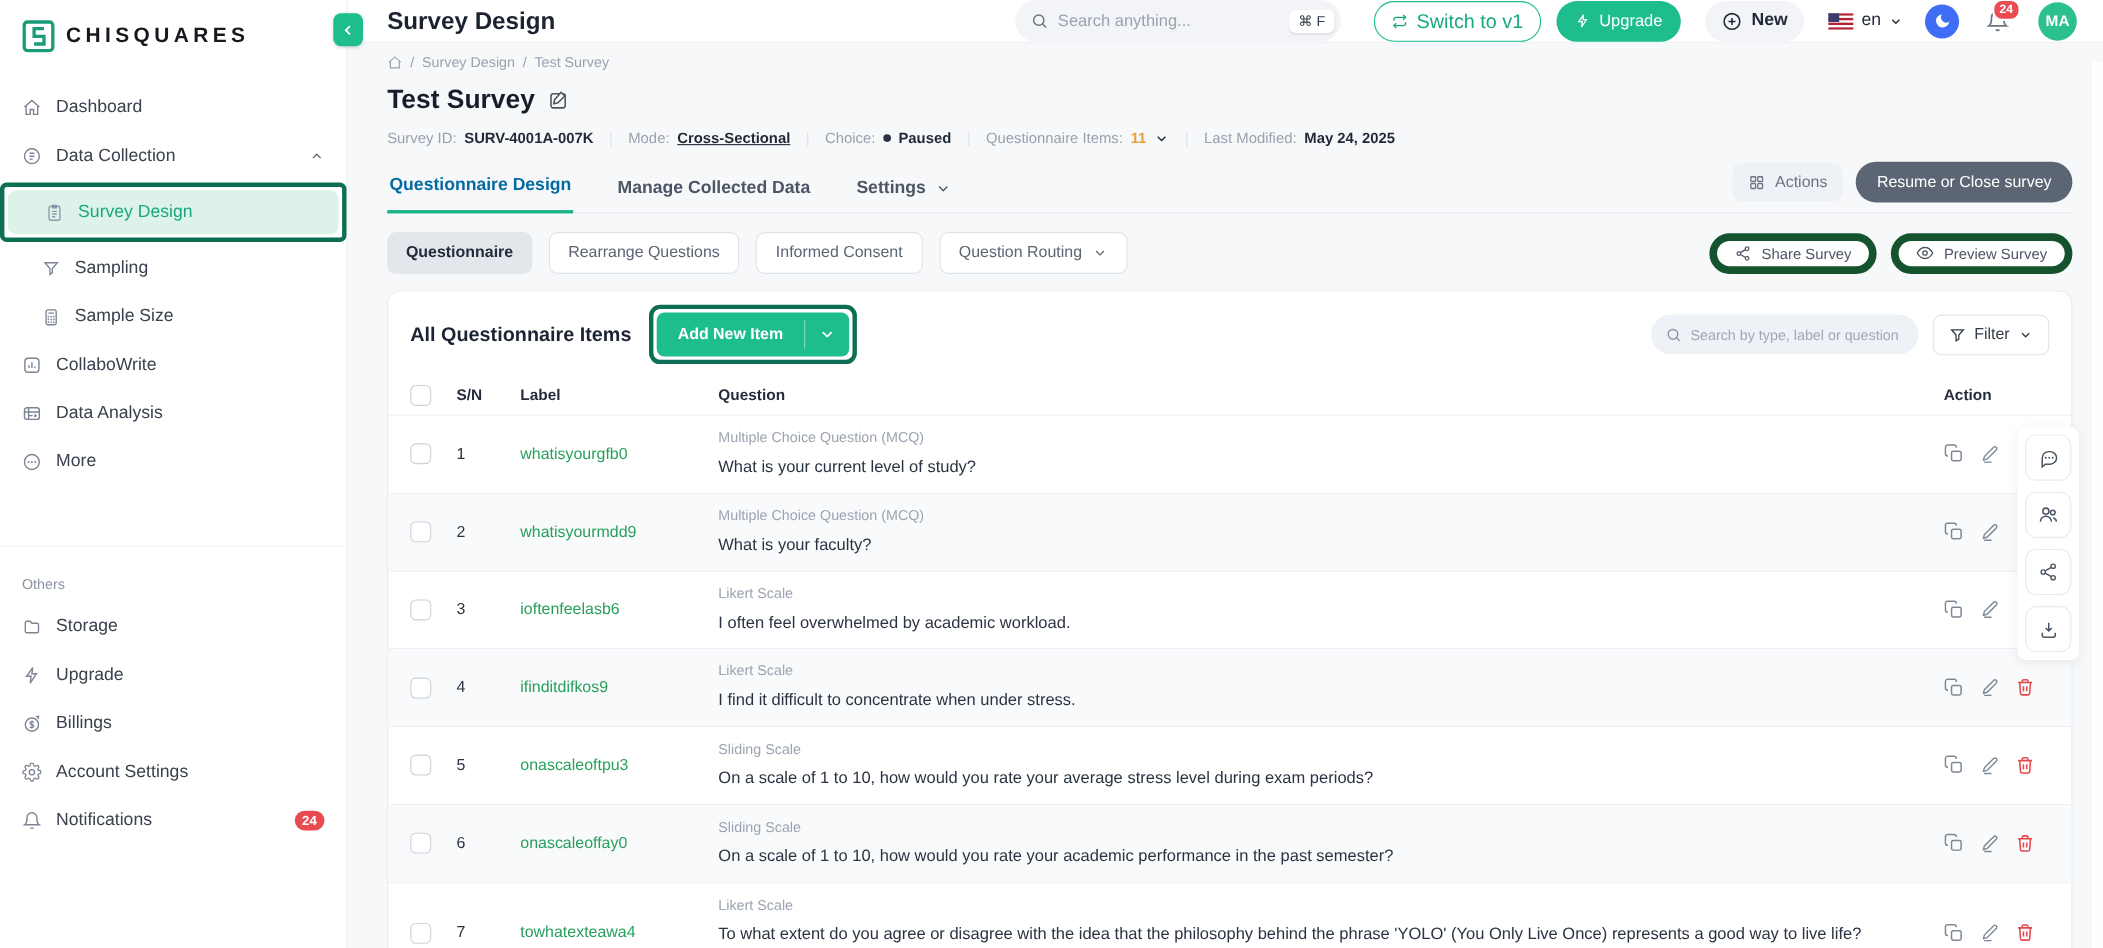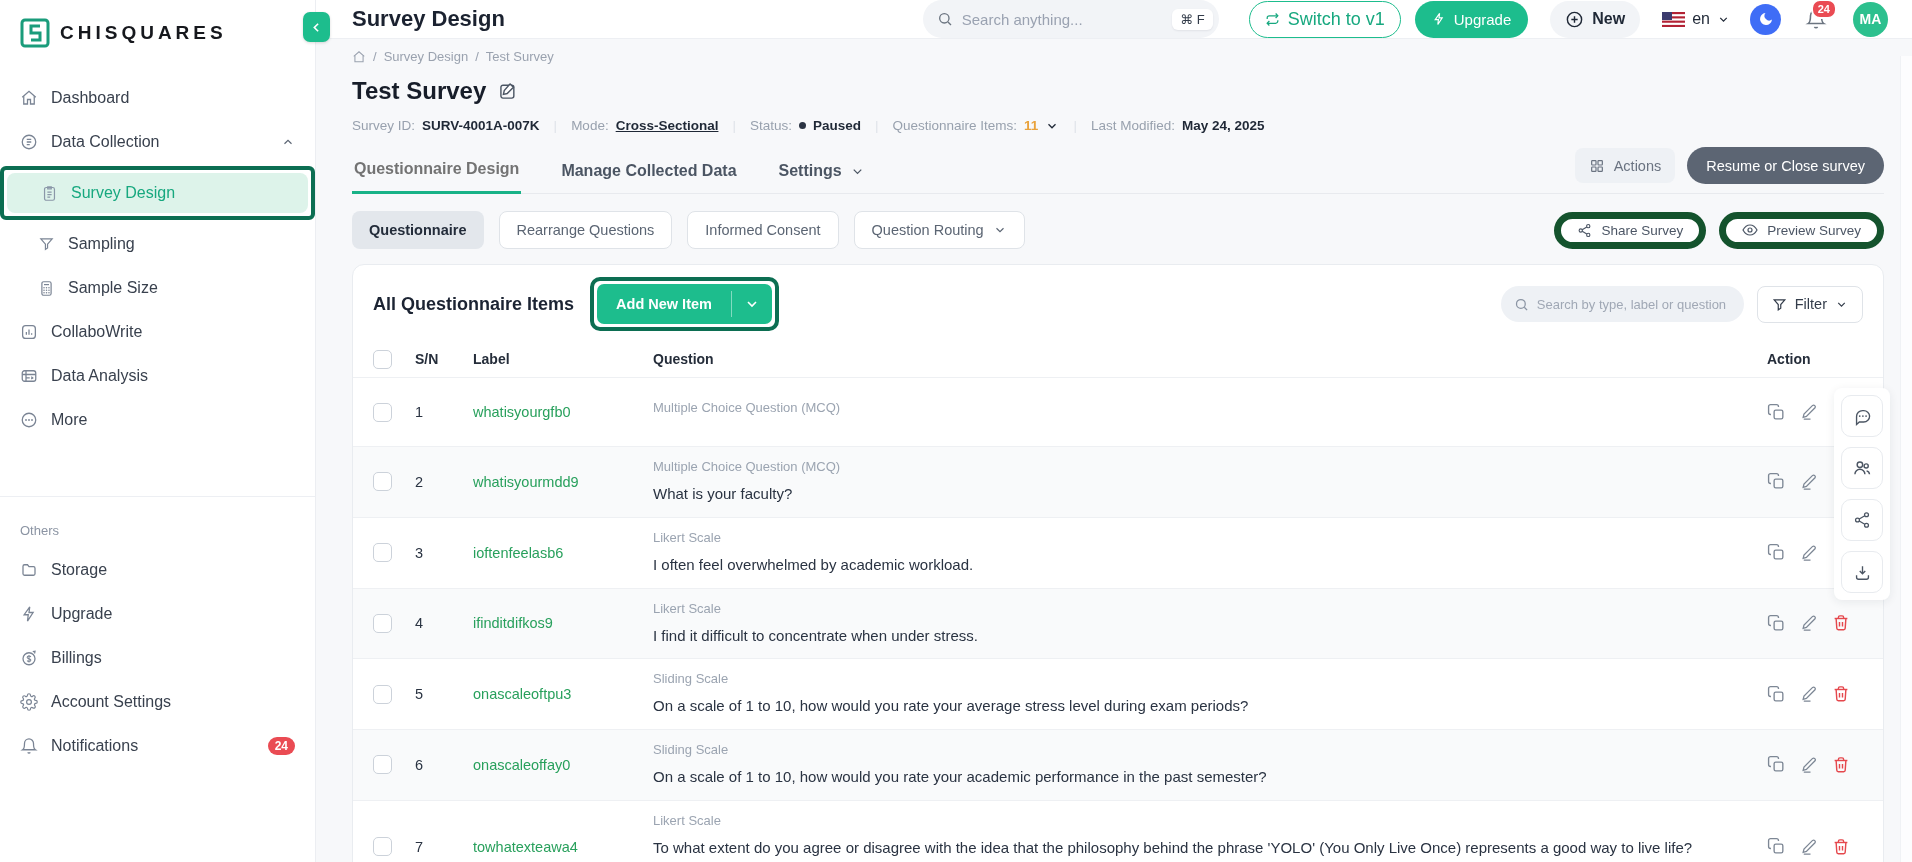--- a/index.html
+++ b/index.html
@@ -48,21 +48,21 @@
   .meta-item { display:flex; align-items:center; gap:7px; }
   .meta-label { color:#98a1ae; }
   .meta-value { color:#1f2836; font-weight:bold; }
   .meta-sep { color:#dfe3e9; margin:0 14px; }
   .underlined { text-decoration:underline; }
   .status-dot { width:7px; height:7px; border-radius:50%; background:#2a3342; display:inline-block; }
   .amber { color:#e9a23b; }
 
   .tabs-row { display:flex; align-items:flex-end; border-bottom:1px solid #e8eaee; margin-top:14px; }
   .tab { font-size:16px; font-weight:bold; color:#4b5563; padding:0 2px 13px 2px; margin-right:38px; cursor:pointer; display:flex; align-items:center; gap:8px; }
-  .tab.active { color:#737373; border-bottom:3px solid #18b287; margin-bottom:-1px; }
+  .tab.active { color:#0369a1; border-bottom:3px solid #18b287; margin-bottom:-1px; }
   .tabs-right { margin-left:auto; display:flex; align-items:center; gap:12px; padding-bottom:9px; }
   .btn-actions { height:35px; background:#eef1f5; border:none; border-radius:8px; color:#6a7381; font-size:14.5px; display:flex; align-items:center; gap:9px; padding:0 14px; cursor:pointer; }
   .btn-resume { height:37px; background:#5c6573; border:none; border-radius:19px; color:#fff; font-size:14.5px; padding:0 19px; cursor:pointer; }
 
   .subtabs-row { display:flex; align-items:center; margin-top:17px; gap:15px;justify-content:flex-end; }
   .chip { height:38px; border-radius:8px; font-size:14.5px; display:flex; align-items:center; gap:9px; padding:0 17px; cursor:pointer; background:#fff; border:1px solid #dfe3e8; color:#5b6573; }
   .chip.active { background:#e3e7ec; border:none; color:#232c3a; font-weight:bold; }
   .subtabs-right { margin-left:auto; display:flex; gap:13px; }
   .btn-pill { height:37px; background:#fff; border:7px solid #14532d; border-radius:19px; color:#4c5665; font-size:13.5px; display:flex; align-items:center; gap:9px; padding:0 16px; cursor:pointer; }
 
@@ -377,21 +377,21 @@
         <span class="meta-label">Survey ID:</span>
         <span class="meta-value">SURV-4001A-007K</span>
       </span>
       <span class="meta-sep">|</span>
       <span class="meta-item">
         <span class="meta-label">Mode:</span>
         <span class="meta-value underlined">Cross-Sectional</span>
       </span>
       <span class="meta-sep">|</span>
       <span class="meta-item">
-        <span class="meta-label">Status:</span>
+        <span class="meta-label">Choice:</span>
         <span class="status-dot"></span>
         <span class="meta-value">Paused</span>
       </span>
       <span class="meta-sep">|</span>
       <span class="meta-item">
         <span class="meta-label">Questionnaire Items:</span>
         <span class="meta-value amber">11</span>
         <span>
             <svg width="14" height="14" viewBox="0 0 24 24" fill="none" stroke="#1f2836" stroke-width="2.2">
               <path d="M6 9l6 6 6-6"></path>
@@ -520,20 +520,21 @@
         </div>
         <div>
             <div class="trow data-row">
     <div class="col-check">
                 <div class="checkbox"></div>
               </div>
     <div class="col-sn row-sn">1</div>
     <div class="col-label row-label">whatisyourgfb0</div>
     <div class="col-q">
       <div class="q-type">Multiple Choice Question (MCQ)</div>
+      <div class="q-text">What is your current level of study?</div>
     </div>
     <div class="col-action">
       <button class="icon-btn">
                   <svg width="19" height="19" viewBox="0 0 24 24" fill="none" stroke="#7d8795" stroke-width="1.7">
                     <rect x="9" y="9" width="11" height="11" rx="2"></rect>
                     <path d="M5 14.5H4.5A2.5 2.5 0 012 12V4.5A2.5 2.5 0 014.5 2H12a2.5 2.5 0 012.5 2.5V5"></path>
                   </svg>
                 </button>
       <button class="icon-btn">
                   <svg width="18" height="18" viewBox="0 0 24 24" fill="none" stroke="#7d8795" stroke-width="1.7">

